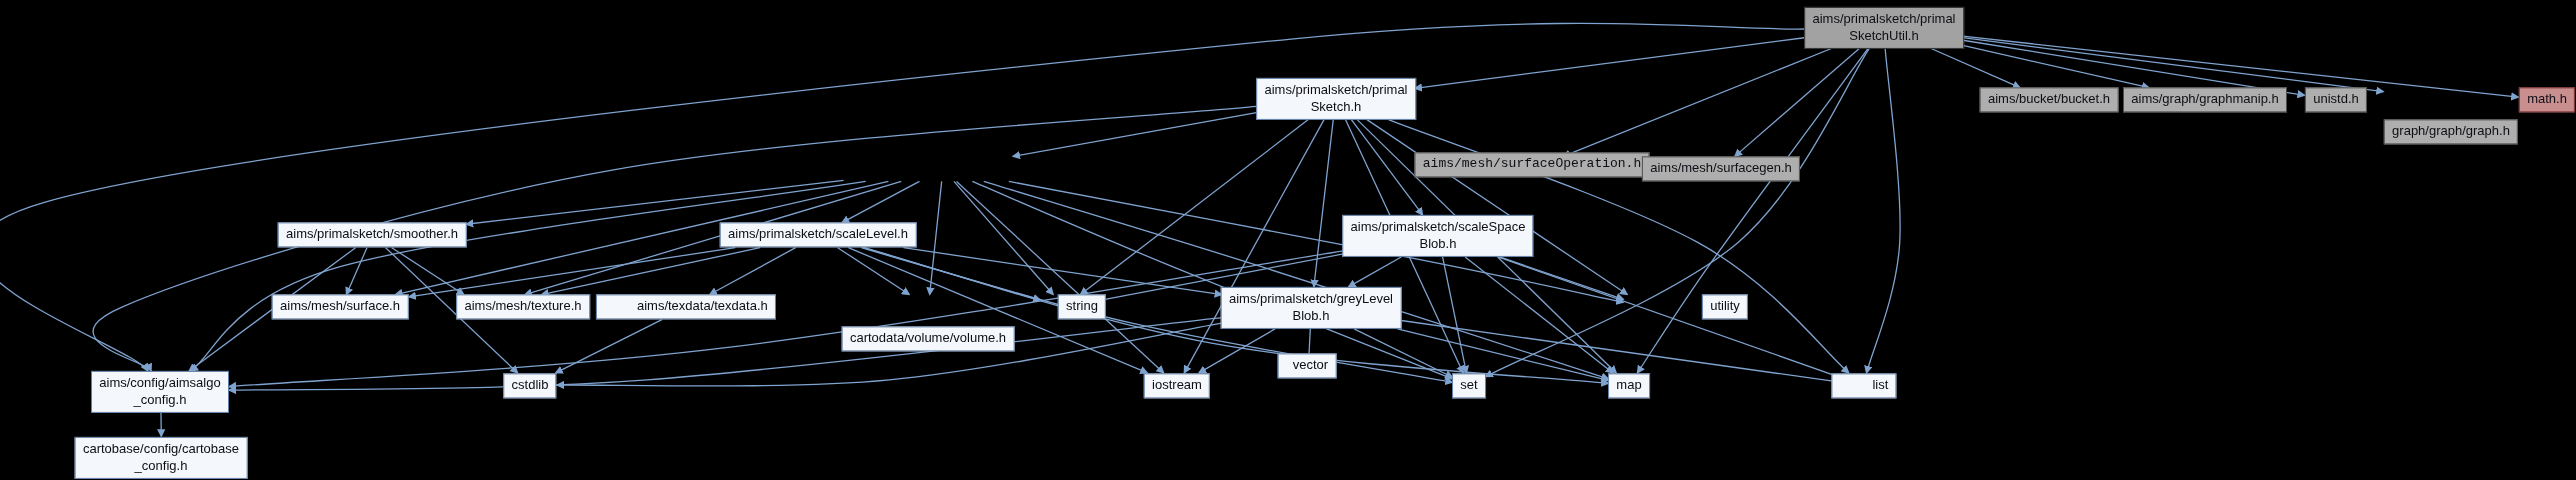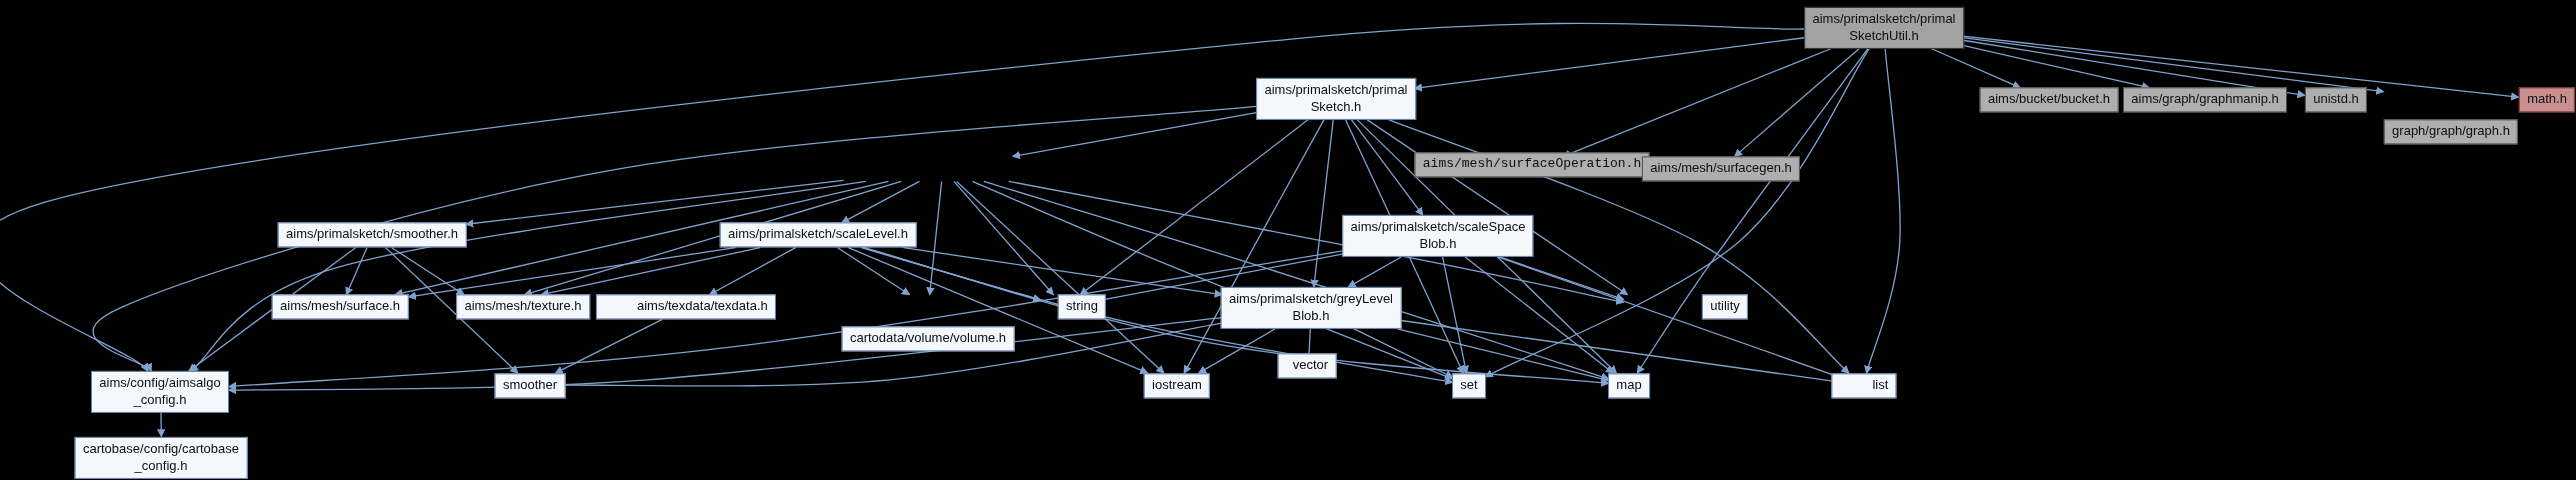--- a/index.html
+++ b/index.html
@@ -122,21 +122,21 @@
     <div class="node normal" style="left: 340px; top: 307px;">aims/mesh/surface.h</div>
     <div class="node normal" style="left: 483px; top: 307px; margin-left: 40px;">aims/mesh/texture.h</div>
     <div class="node normal" style="left: 686px; top: 307px; padding-left: 40px;">aims/texdata/texdata.h</div>
     <div class="node normal" style="left: 928px; top: 295px; margin-top: 44px;">cartodata/volume/volume.h</div>
     <div class="node normal" style="left: 1064px; top: 307px; margin-left: 18px;">string</div>
     <div class="node normal" style="left: 1311px; top: 308px;">aims/primalsketch/greyLevel
 Blob.h</div>
     <div class="node normal" style="left: 1712px; top: 307px; margin-left: 13px;">utility</div>
     <div class="node normal" style="left: 160px; top: 392px;">aims/config/aimsalgo
 _config.h</div>
-    <div class="node normal" style="left: 530px; top: 386px;">smoother</div>
+    <div class="node normal" style="left: 530px; top: 386px;">cstdlib</div>
     <div class="node normal" style="left: 1177px; top: 386px;">iostream</div>
     <div class="node normal" style="left: 1307px; top: 366px; padding-left: 14px;">vector</div>
     <div class="node normal" style="left: 1469px; top: 386px;">set</div>
     <div class="node normal" style="left: 1629px; top: 386px;">map</div>
     <div class="node normal" style="left: 1864px; top: 386px; padding-left: 40px;">list</div>
     <div class="node normal" style="left: 161px; top: 458px;">cartobase/config/cartobase
 _config.h</div>
     <div class="node gray" style="left: 2049px; top: 100px;">aims/bucket/bucket.h</div>
     <div class="node gray" style="left: 2205px; top: 100px;">aims/graph/graphmanip.h</div>
     <div class="node gray" style="left: 2336px; top: 100px;">unistd.h</div>

